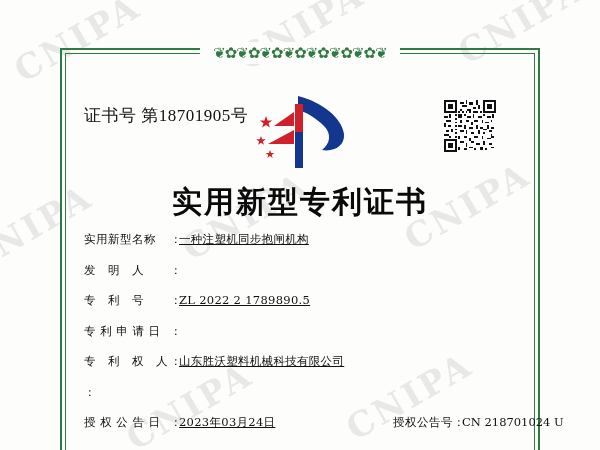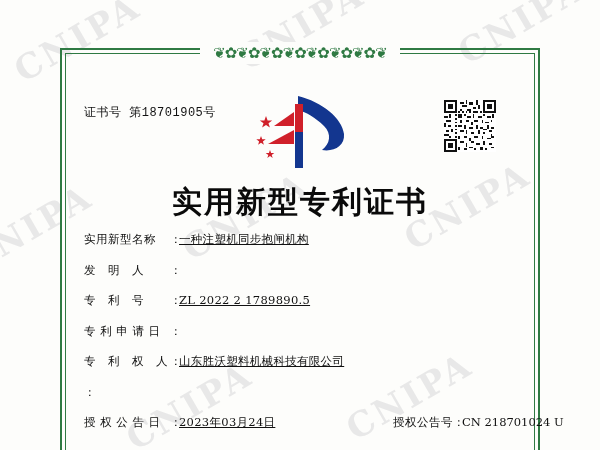--- a/index.html
+++ b/index.html
@@ -96,23 +96,23 @@
     top: 100px;
     width: 52px;
     height: 52px;
     background: #ffffff;
   }
 
   .cert-no {
     position: absolute;
     left: 84px;
     top: 104px;
-    font-size: 12px;
+    font-size: 17px;
     color: #111;
-    font-family: Liberation Mono, monospace;
+    font-family: Liberation Serif, serif;
     letter-spacing: 0.5px;
     white-space: nowrap;
   }
 
   .title {
     position: absolute;
     left: 0;
     right: 0;
     top: 182px;
     text-align: center;

